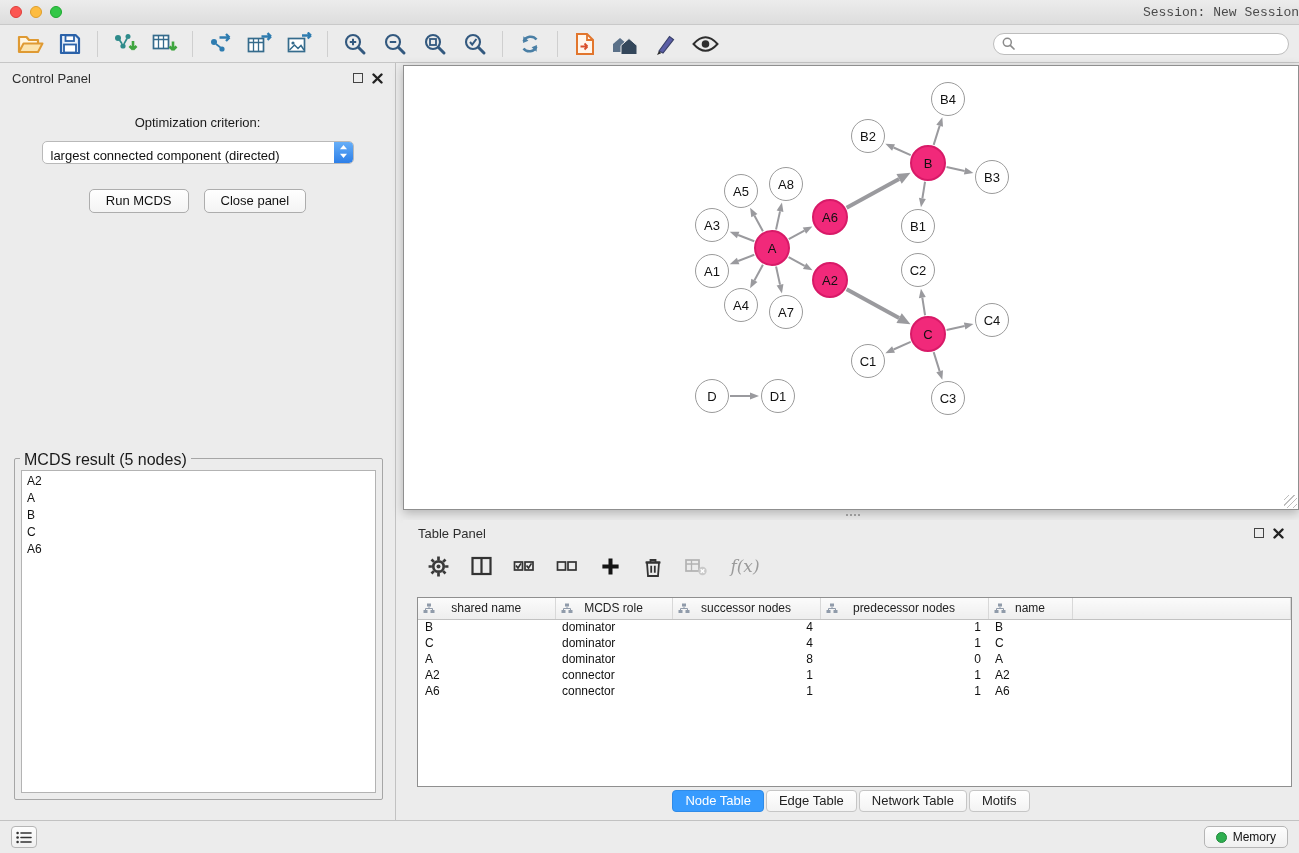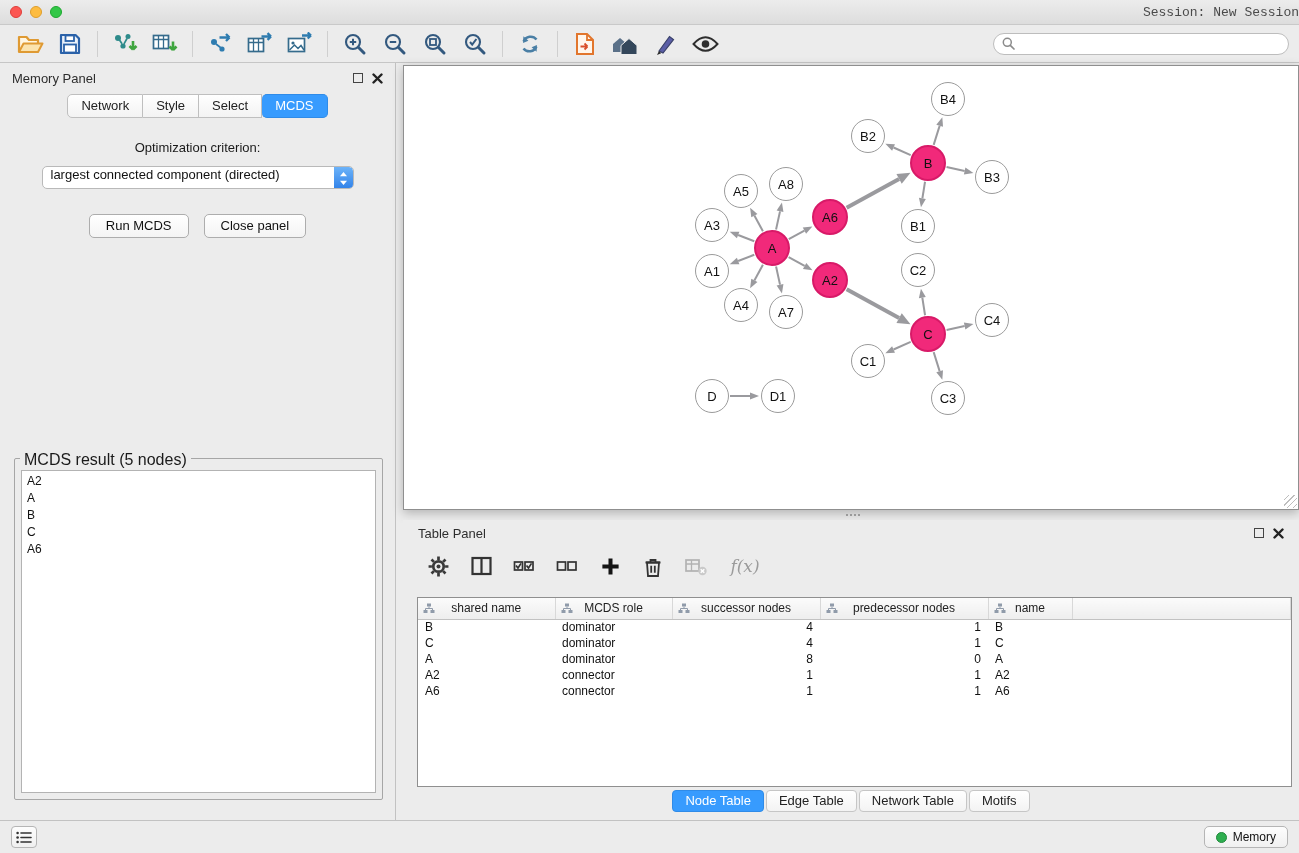--- a/index.html
+++ b/index.html
@@ -36,21 +36,21 @@
   .panel-winctrls { margin-left:auto; display:flex; gap:9px; align-items:center; }
   .float-box { width:10px; height:10px; border:1.5px solid #444; display:inline-block; }
   .cp-tabs { display:flex; justify-content:center; margin-top:1px; }
   .cp-tab { font-size:13px; padding:3px 13px 4px; background:linear-gradient(#FFFFFF,#F3F3F3);
     border:1px solid #BFBFBF; border-left:none; color:#222; }
   .cp-tab:first-child { border-left:1px solid #BFBFBF; border-radius:5px 0 0 5px; }
   .cp-tab:last-child { border-radius:0 5px 5px 0; }
   .cp-tab.active { background:#379BFE; border-color:#2F8BE8; color:#fff; border-radius:5px; }
   .opt-label { text-align:center; font-size:13px; color:#1a1a1a; margin-top:22px; }
   .dropdown { width:312px; height:23px; margin:11px auto 0; background:#fff;
-    border:1px solid #B9B9B9; border-radius:5px; display:flex; align-items:flex-start; overflow:hidden; }
+    border:1px solid #B9B9B9; border-radius:5px; display:flex; align-items:flex-end; overflow:hidden; }
   .dropdown-value { flex:1; font-size:13px; color:#111; padding:0 8px; white-space:nowrap; }
   .dropdown-stepper { width:19px; height:23px; background:linear-gradient(#6CB3F9,#2D7FE8);
     display:flex; align-items:center; justify-content:center; border-radius:0 4px 4px 0; }
   .btn-row { display:flex; justify-content:center; gap:15px; margin-top:25px; }
   .mac-btn { font-size:13px; color:#111; background:linear-gradient(#FFFFFF,#F4F4F4);
     border:1px solid #ADADAD; border-radius:5px; padding:3px 16px 4px; cursor:default; }
   .groupbox { position:absolute; left:14px; right:12px; top:395px; bottom:20px;
     border:1px solid #A6A6A6; border-radius:2px; }
   .groupbox-title { position:absolute; top:-8px; left:5px; background:#ECECEC; padding:0 4px; font-size:16px; color:#1a1a1a; }
   .mcds-list { position:absolute; left:6px; right:6px; top:11px; bottom:6px; background:#fff;
@@ -240,34 +240,28 @@
       <svg width="13" height="13" viewBox="0 0 13 13">
         <circle cx="5.3" cy="5.3" r="4" fill="none" stroke="#8B8B8B" stroke-width="1.5"></circle>
         <line x1="8.3" y1="8.3" x2="12" y2="12" stroke="#8B8B8B" stroke-width="1.7" stroke-linecap="round"></line>
       </svg>
       <input type="text" placeholder="" style="">
     </div>
   </div>
 
   <div class="control-panel">
     <div class="panel-header">
-      <span>Memory Panel</span>
+      <span>Control Panel</span>
       <span class="panel-winctrls">
         <span class="float-box"></span>
         <svg width="11" height="11" viewBox="0 0 11 11">
           <path d="M1.5 1.5 L9.5 9.5 M9.5 1.5 L1.5 9.5" stroke="#222" stroke-width="2.4" stroke-linecap="round"></path>
         </svg>
       </span>
     </div>
-    <div class="cp-tabs" id="cp-tabs">
-        <div class="cp-tab">Network</div>
-        <div class="cp-tab">Style</div>
-        <div class="cp-tab">Select</div>
-        <div class="cp-tab active">MCDS</div>
-      </div>
     <div class="opt-label">Optimization criterion:</div>
     <div class="dropdown">
       <span class="dropdown-value">largest connected component (directed)</span>
       <span class="dropdown-stepper">
         <svg width="9" height="15" viewBox="0 0 9 15">
             <path d="M4.5 1 L8 5.3 H1 Z" fill="#fff"></path>
             <path d="M4.5 14 L1 9.7 H8 Z" fill="#fff"></path>
           </svg>
       </span>
     </div>

